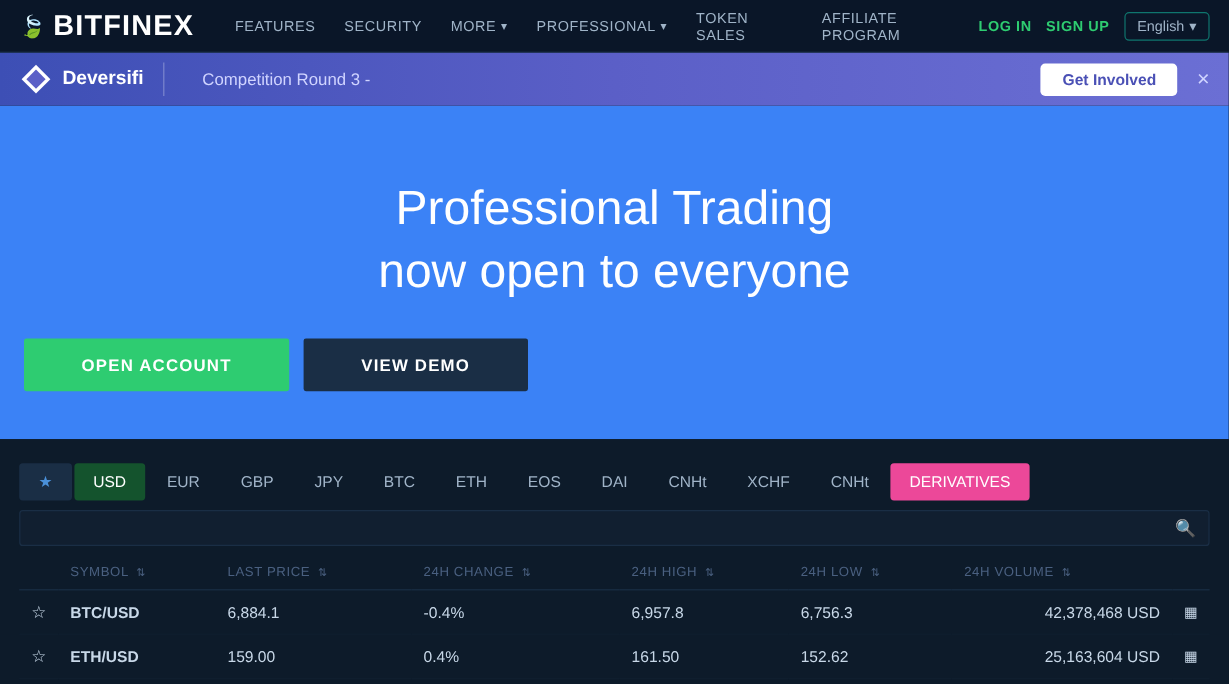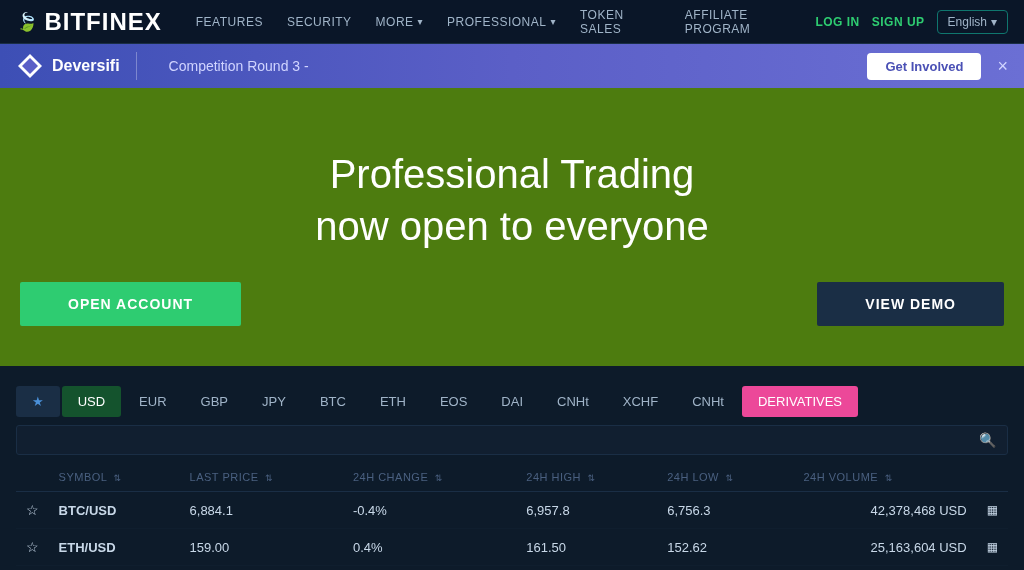--- a/index.html
+++ b/index.html
@@ -120,34 +120,34 @@
     }
     .banner-close {
       color: #d0d4ff;
       font-size: 18px;
       cursor: pointer;
       margin-left: 16px;
     }
 
     
     .hero {
-      background: #4d7c0f;
+      background: #3b82f6;
       text-align: center;
       padding: 60px 20px 40px;
     }
     .hero h1 {
       font-size: 40px;
       font-weight: 300;
       color: #fff;
       line-height: 1.3;
       margin-bottom: 30px;
     }
     .hero-buttons {
       display: flex;
-      justify-content: space-between;
+      justify-content: flex-start;
       gap: 12px;
     }
     .btn-open {
       background: #2ecc71;
       color: #fff;
       border: none;
       padding: 14px 48px;
       font-size: 14px;
       font-weight: bold;
       letter-spacing: 1px;

